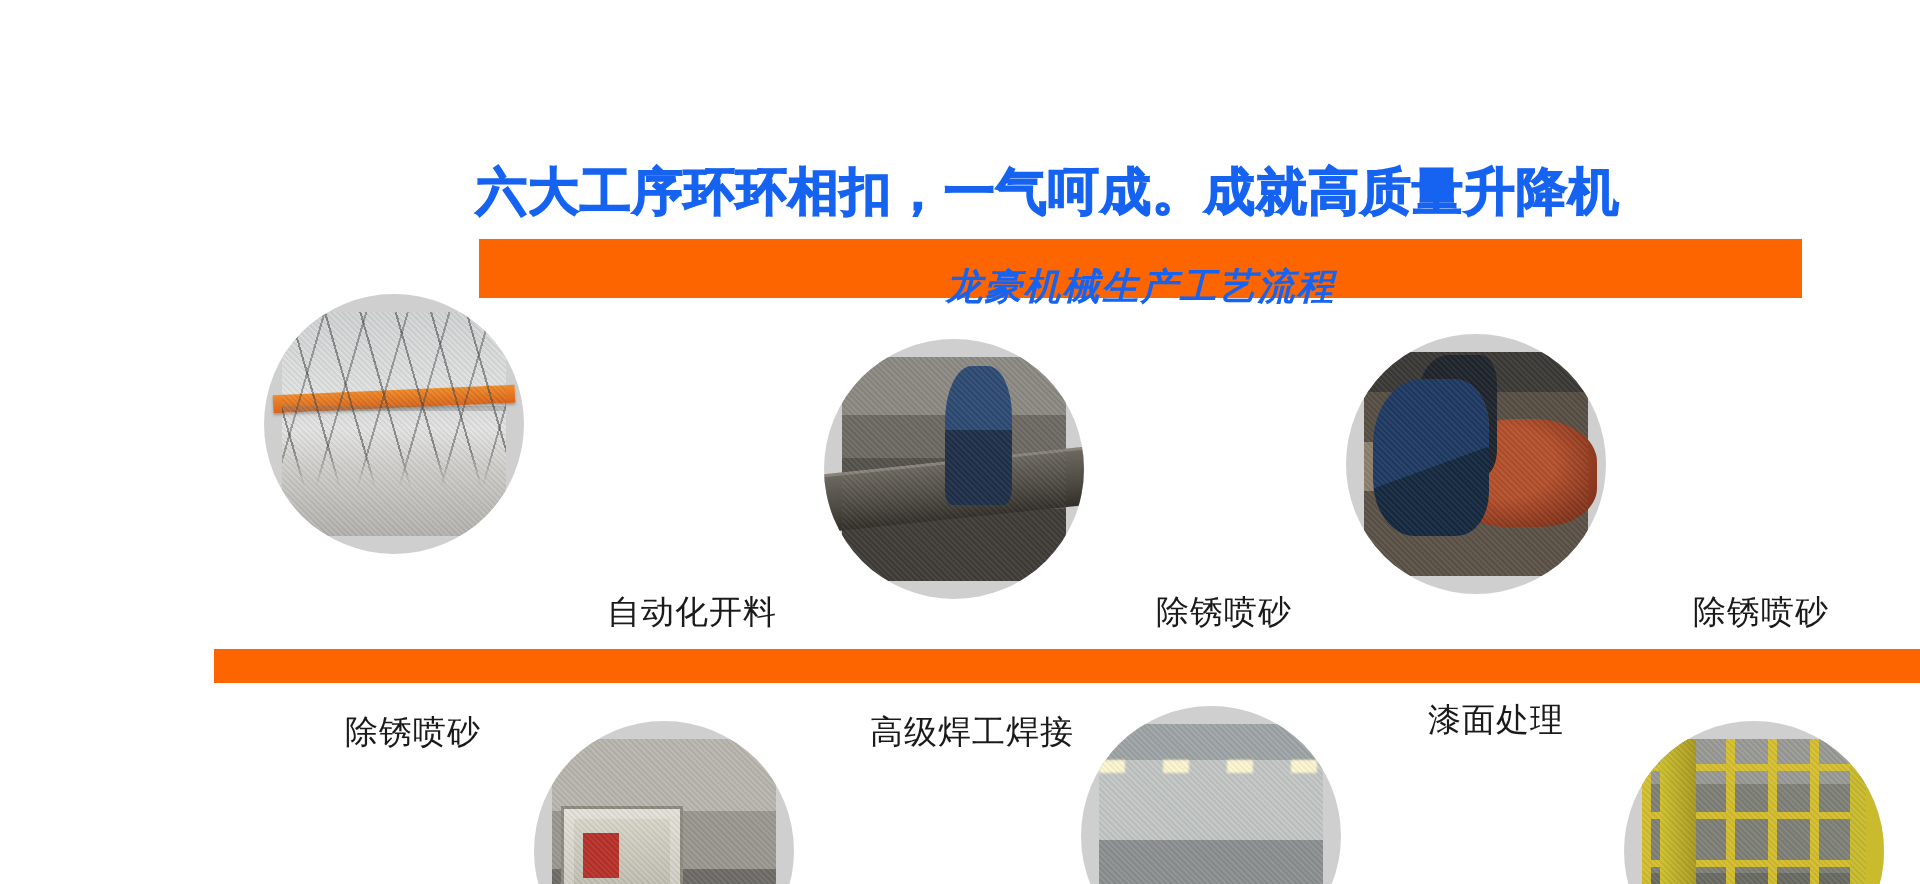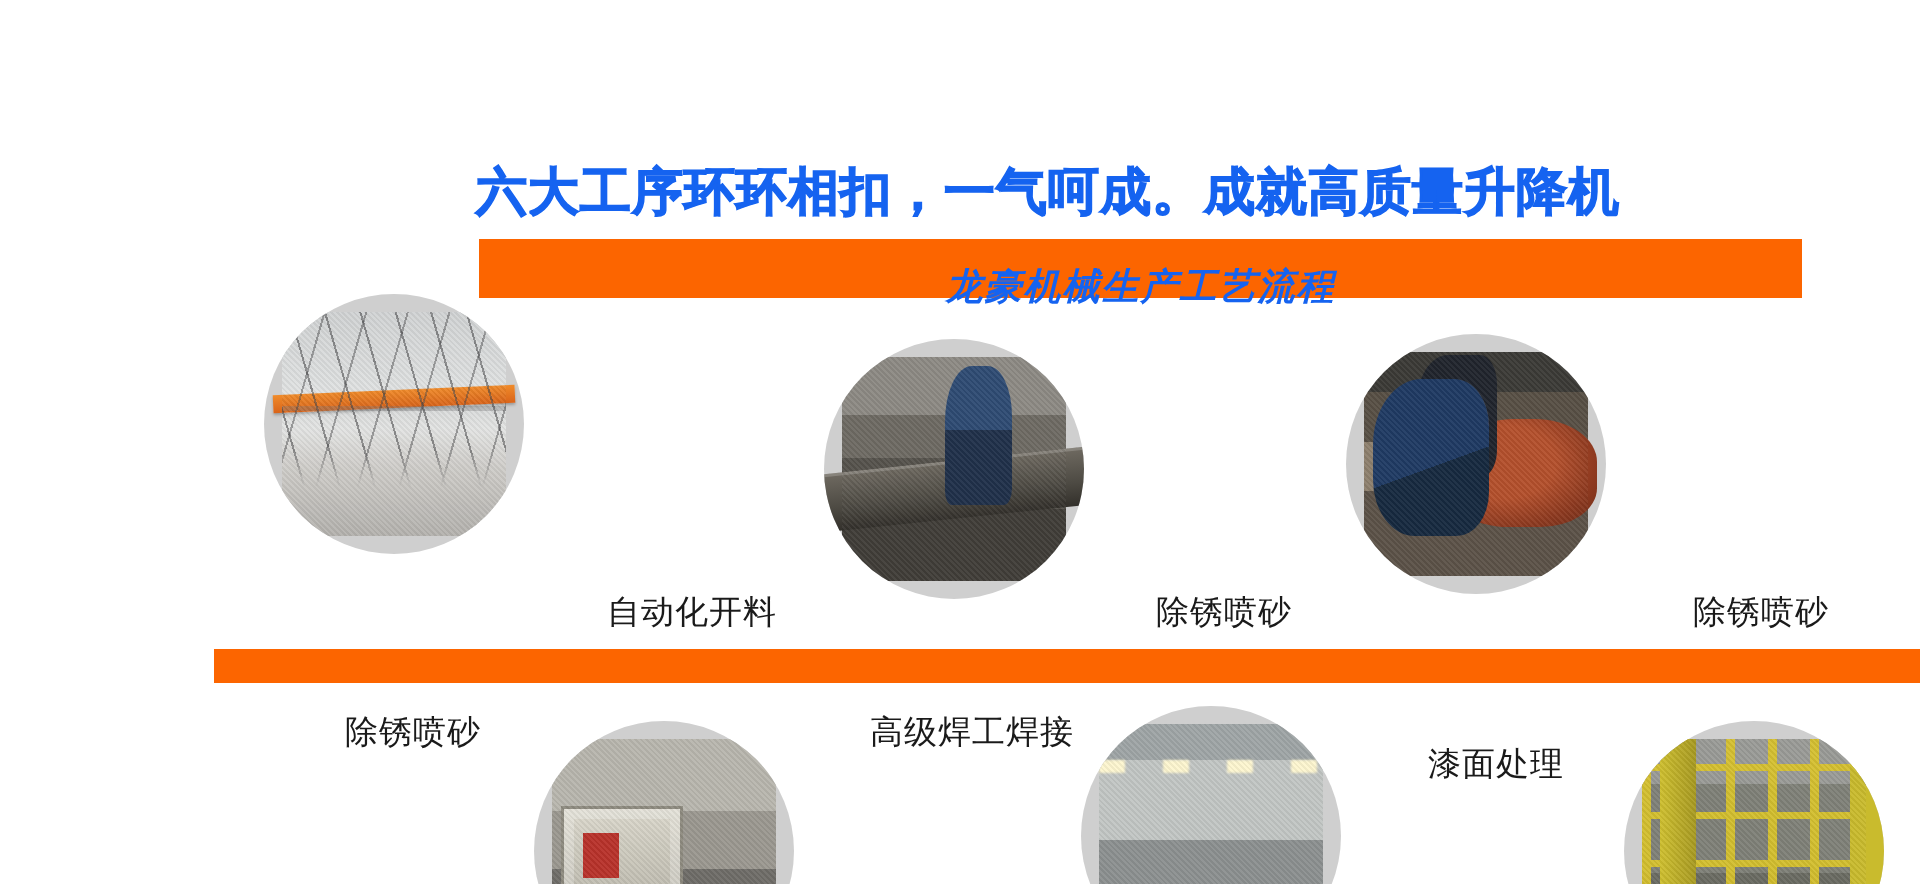--- a/index.html
+++ b/index.html
@@ -239,15 +239,15 @@
   <div class="step-label" style="left:484px; top:472px;">自动化开料</div>
 
   <div class="step-label" style="left:1033px; top:472px;text-align:center;">除锈喷砂</div>
 
   <div class="step-label" style="left:1570px; top:472px;">除锈喷砂</div>
 
   <div class="step-label" style="left:222px; top:592px;">除锈喷砂</div>
 
   <div class="step-label" style="left:747px; top:592px;">高级焊工焊接</div>
 
-  <div class="step-label" style="left:1305px; top:624px;">漆面处理</div>
+  <div class="step-label" style="left:1305px; top:580px;">漆面处理</div>
 
 </div>
 
 </body></html>

